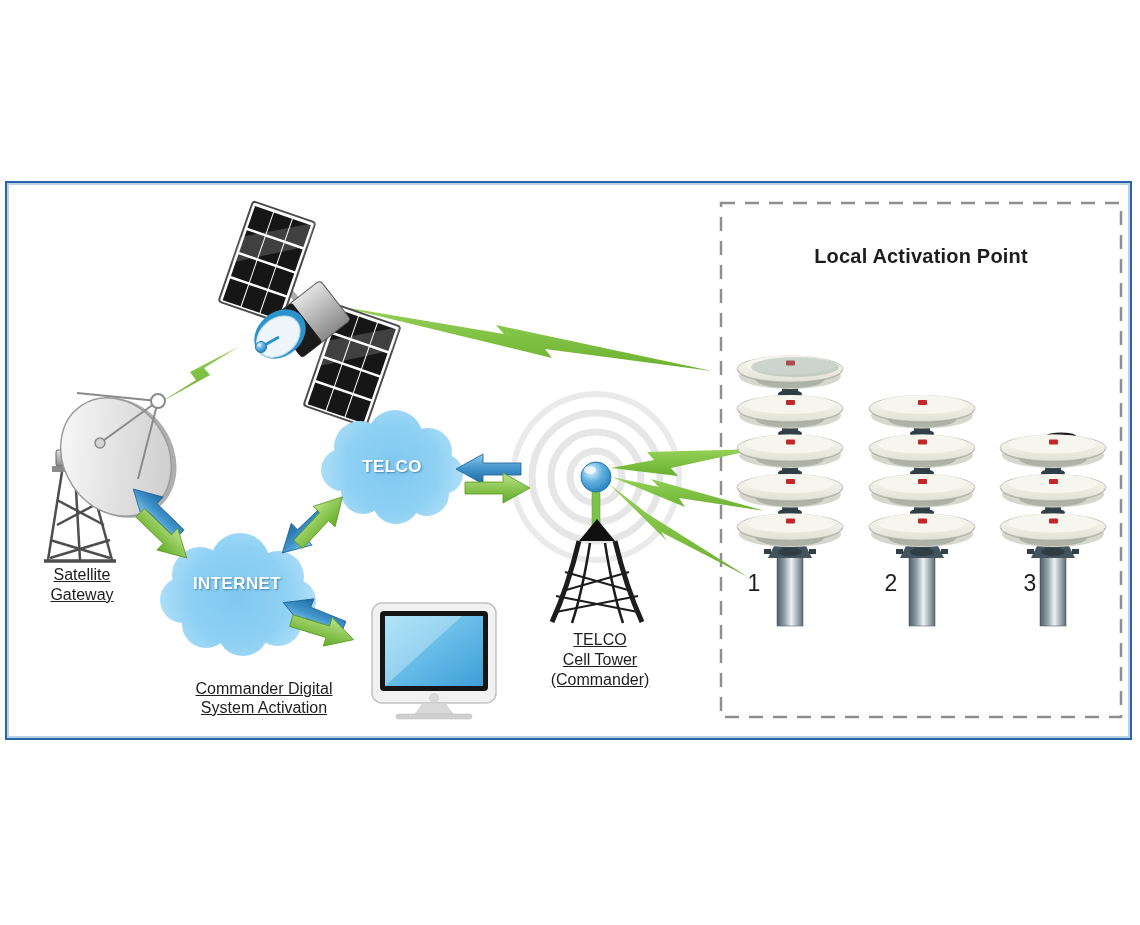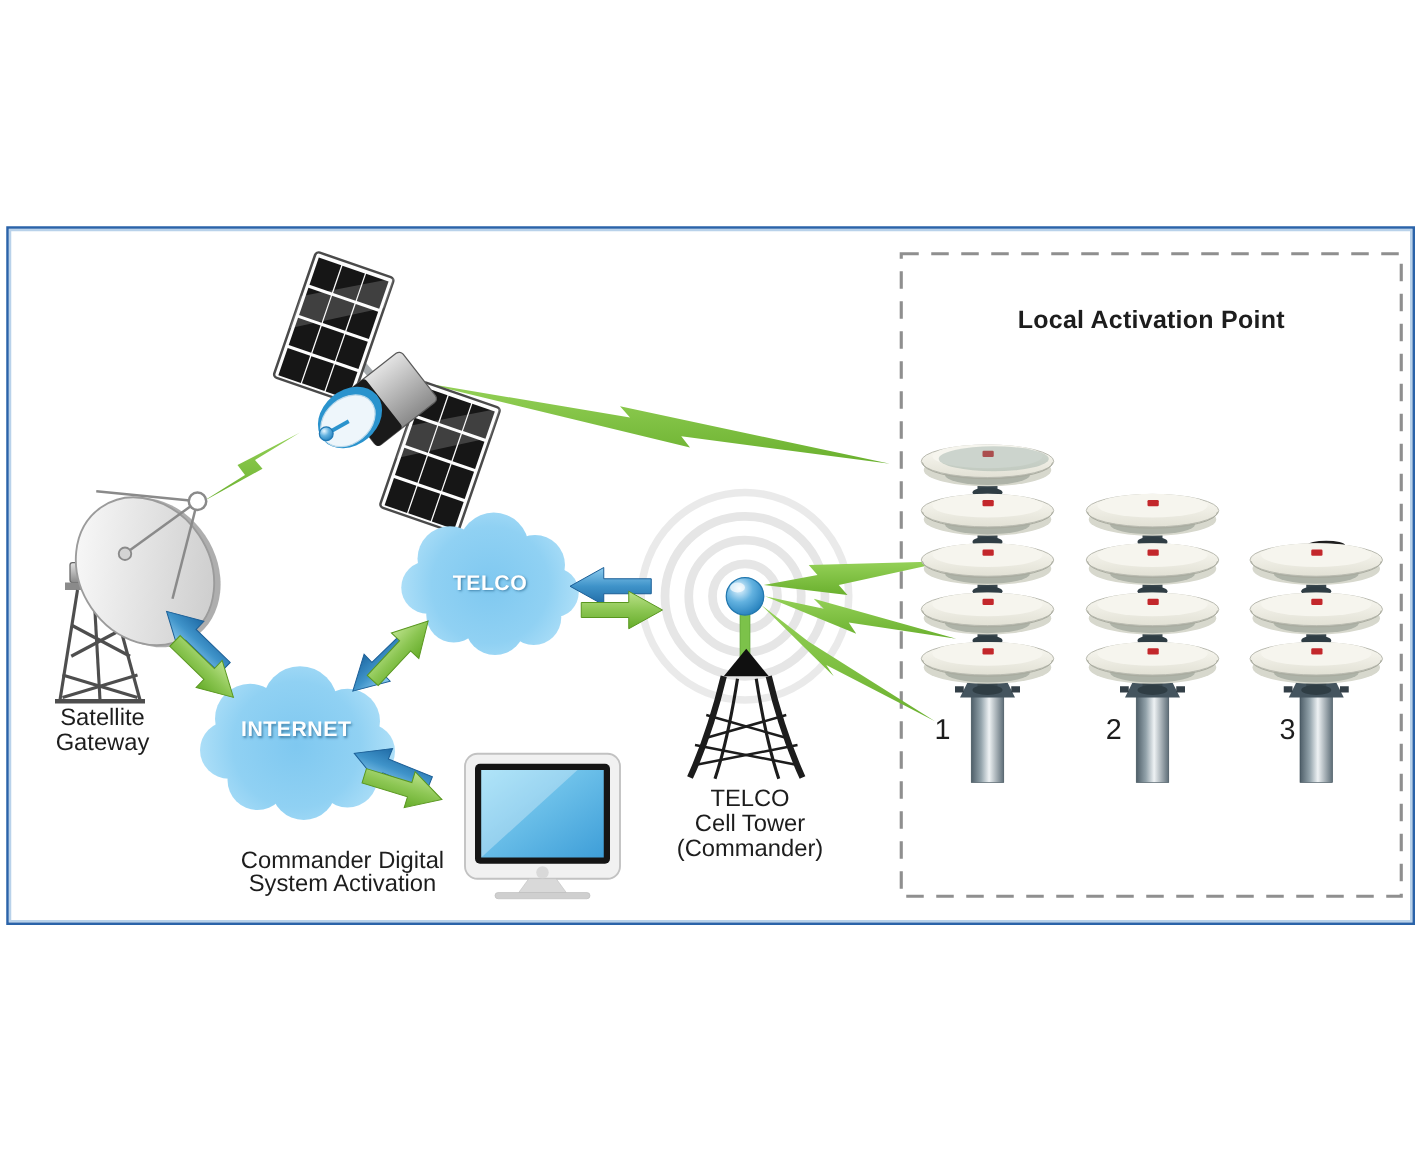--- a/index.html
+++ b/index.html
@@ -2,21 +2,21 @@
 <html><head>
 <meta charset="utf-8">
 <style>
   html,body{margin:0;padding:0;background:#ffffff;}
   .canvas{position:relative;width:1140px;height:925px;background:#ffffff;overflow:hidden;
           font-family:"Liberation Sans", sans-serif;color:#1d1d1d;}
   .frame{position:absolute;left:5px;top:181px;width:1127px;height:559px;box-sizing:border-box;
          border:2px solid #2a63a9;box-shadow:inset 0 0 0 2px #b9d2ea;background:#ffffff;}
   .artwork{position:absolute;left:0;top:0;pointer-events:none;}
   .lbl{position:absolute;text-align:center;color:#1d1d1d;}
-  .lbl-small{font-size:19px;line-height:20px;}
+  .lbl-small{font-size:16px;line-height:20px;text-decoration:underline;}
   .lbl-title{font-size:20px;font-weight:bold;letter-spacing:.2px;}
   .cloud-text{font-size:17px;font-weight:bold;color:#ffffff;letter-spacing:.4px;
               text-shadow:1px 1px 2px rgba(60,125,165,.95);}
   .num{font-size:23px;line-height:24px;}
 </style>
 </head>
 <body>
 
 <div class="canvas">
 
@@ -279,21 +279,21 @@
       <use href="#sirenDisc" transform="translate(1053,488.5)"></use>
       <use href="#sirenDisc" transform="translate(1053,528)"></use>
     </g>
   </svg>
 
   <div class="lbl lbl-small" style="left:32px;top:565px;width:100px;">
     <div>Satellite</div>
     <div>Gateway</div>
   </div>
 
-  <div class="lbl lbl-small" style="left:190px;top:679px;width:168px;line-height:19px;">
+  <div class="lbl lbl-small" style="left:180px;top:679px;width:168px;line-height:19px;">
     <div>Commander Digital</div>
     <div>System Activation</div>
   </div>
 
   <div class="lbl lbl-small" style="left:538px;top:630px;width:124px;">
     <div>TELCO</div>
     <div>Cell Tower</div>
     <div>(Commander)</div>
   </div>
 

